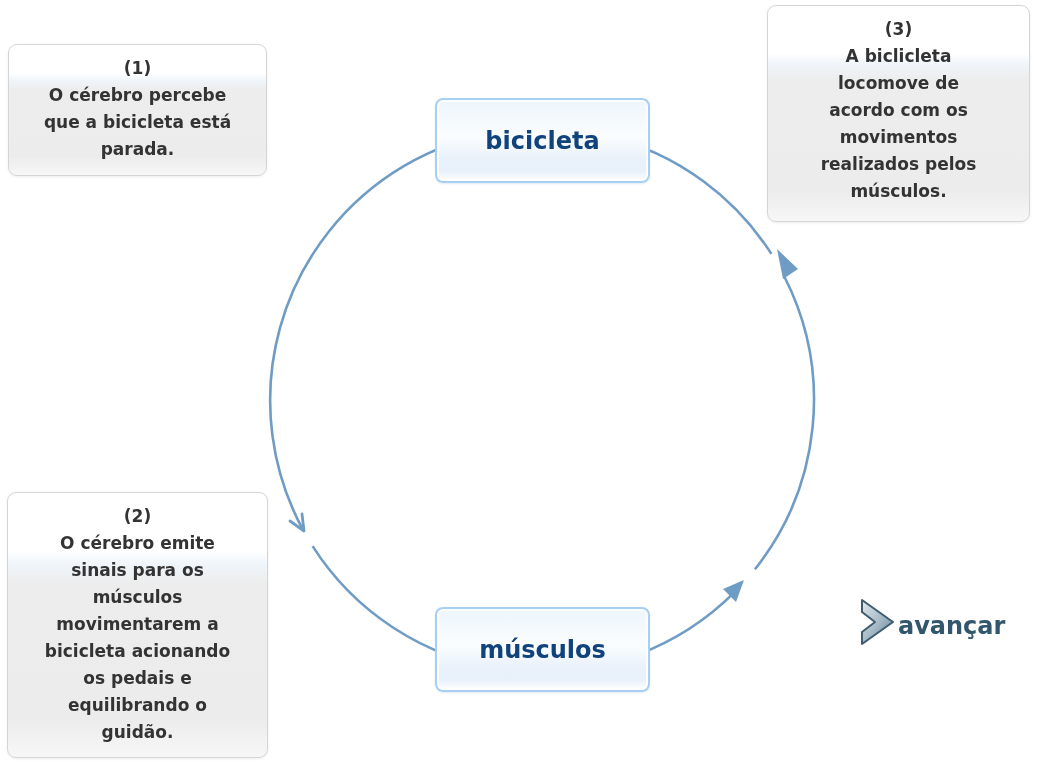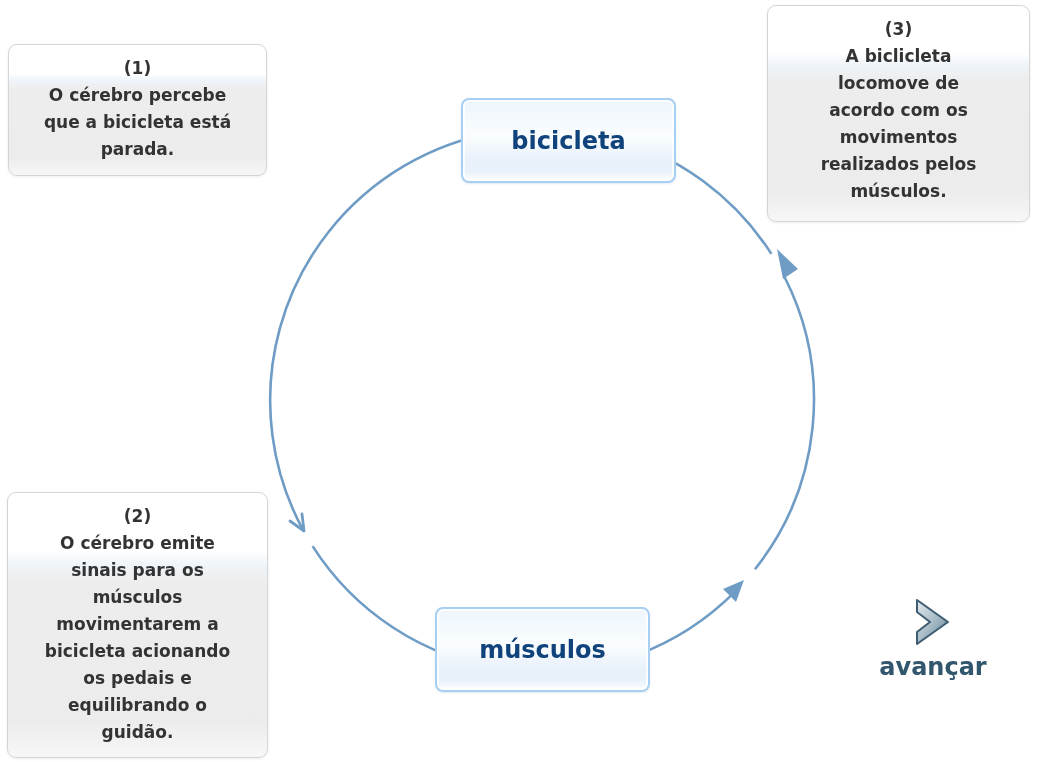--- a/index.html
+++ b/index.html
@@ -61,31 +61,31 @@
                 0 1px 2px rgba(140,180,220,0.25);
     display: flex;
     align-items: center;
     justify-content: center;
   }
   .node-label {
     font-size: 24px;
     font-weight: bold;
     color: var(--node-text, #10427c);
   }
-  .node-bicicleta { left: 461px; top: 98px; align-items: center;  }
+  .node-bicicleta { left: 435px; top: 98px; align-items: center;  }
   .node-cerebro   { left: 152px; top: 352px; }
   .node-musculos  { left: 435px; top: 607px; }
   
   .advance {
     position: absolute;
     z-index: 3;
     left: 858px; top: 598px;
     width: 150px;
     display: flex;
-    flex-direction: column;
+    flex-direction: row;
     align-items: center;
     cursor: pointer;
     user-select: none;
   }
   .advance-icon { display: block; }
   .advance-label {
     margin-top: 7px;
     font-size: 24px;
     font-weight: bold;
     color: var(--advance-text, #32566c);

